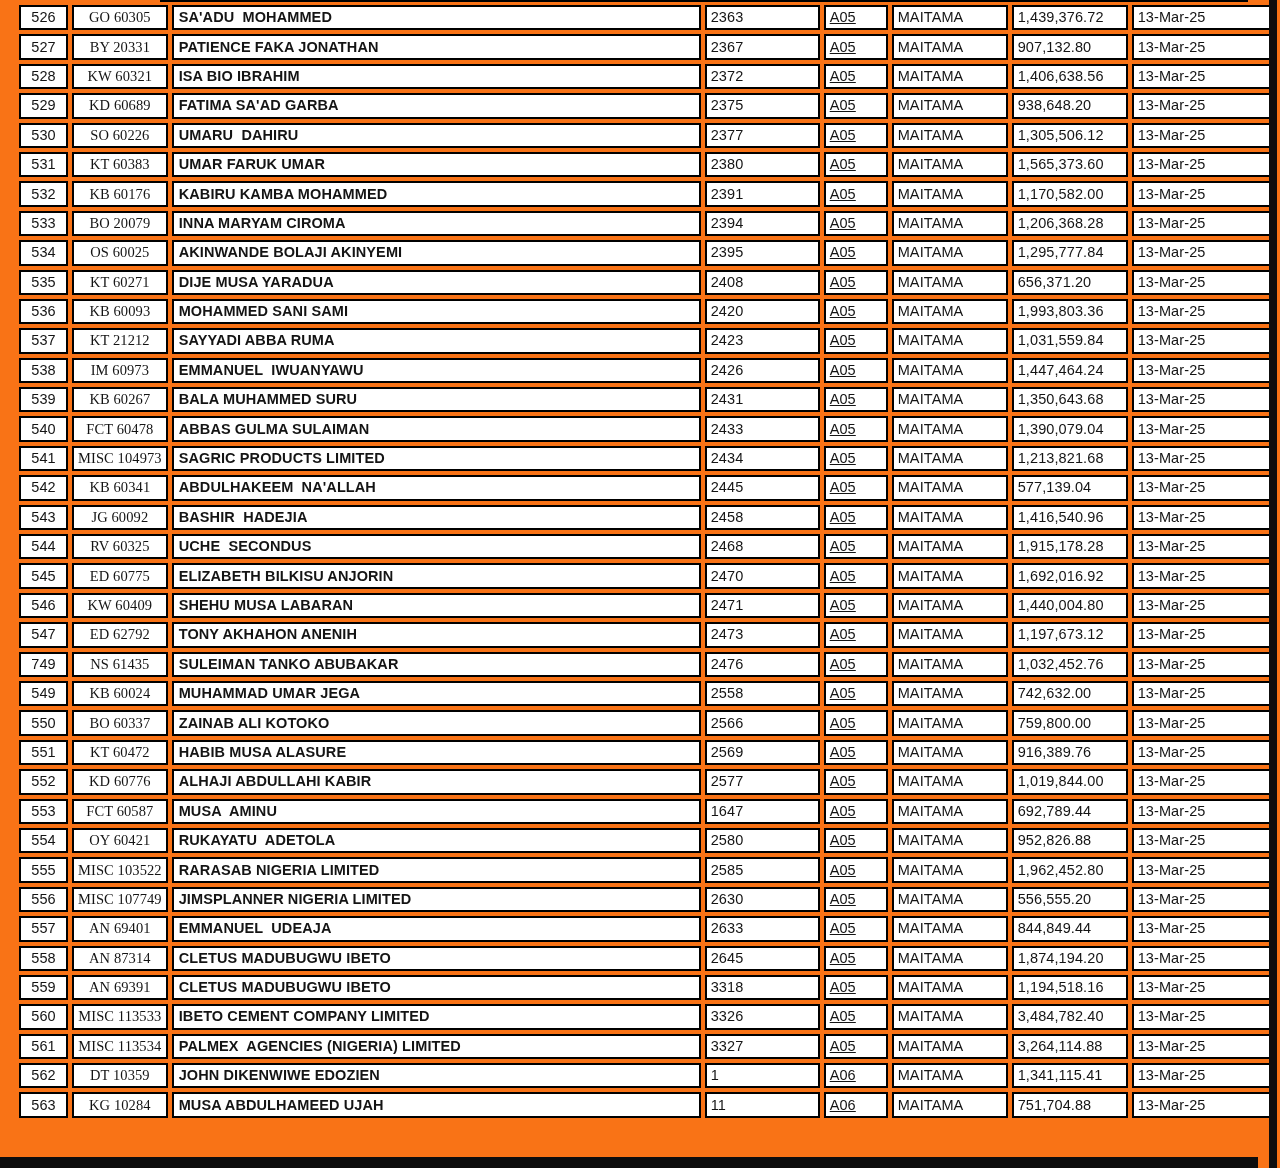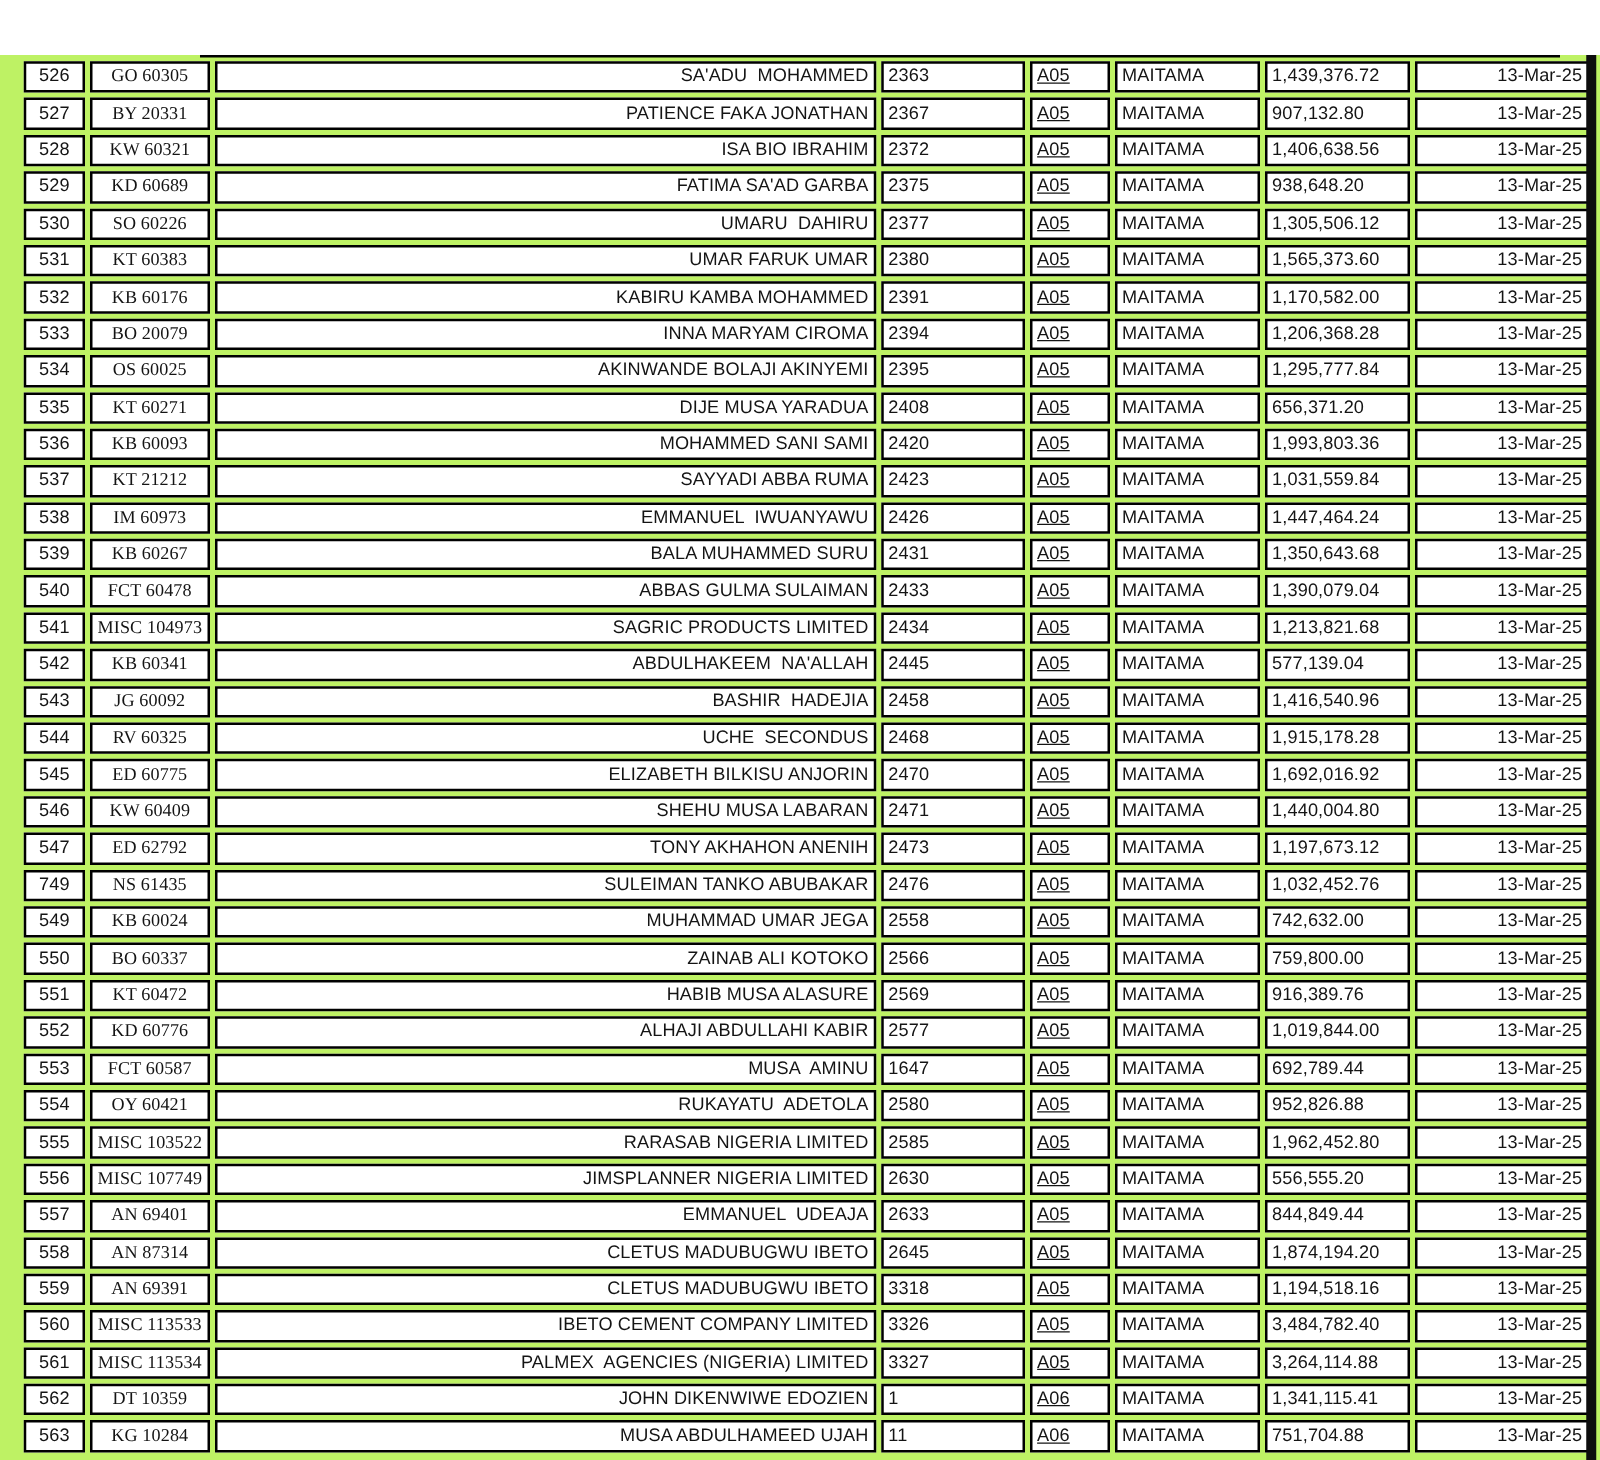--- a/index.html
+++ b/index.html
@@ -3,21 +3,21 @@
 <meta charset="utf-8">
 <style>
   html,body{margin:0;padding:0;}
   body{
     width:1280px;height:1168px;
     background:#ffffff;
     font-family:"Liberation Sans","DejaVu Sans",sans-serif;
     position:relative;overflow:hidden;
     color:#141414;
   }
-  .scan-page{position:absolute;inset:0;background:#bef264;margin-top:44px;}
+  .scan-page{position:absolute;inset:0;background:#f97316;}
 
   table.ledger{
     border-collapse:separate;
     border-spacing:4px 4px;
     position:absolute;
     left:15px;top:1px;
     table-layout:fixed;
   }
   td{
     border:2px solid #000;
@@ -25,29 +25,29 @@
     font-size:14.5px;
     line-height:21px;
     padding:0 4px;
     white-space:pre;
     overflow:hidden;
     background:#fff;
     letter-spacing:0.1px;
   }
   td.c-sn{width:37px;text-align:center;}
   td.c-id{width:77px;text-align:center;font-family:Liberation Serif, serif;}
-  td.c-name{width:516px;text-align:right;padding-left:5px;}
+  td.c-name{width:516px;text-align:left;padding-left:5px;font-weight:bold;}
   td.c-serial{width:103px;text-align:left;}
   td.c-code{width:52px;text-align:left;text-decoration:underline;}
   td.c-branch{width:104px;text-align:left;}
   td.c-amount{width:103px;text-align:left;padding-right:5px;position:relative;}
   td.c-amount::after{
     content:"";position:absolute;top:-2px;bottom:-2px;right:-5px;width:2px;background:#000;
   }
-  td.c-date{width:128px;text-align:right;padding-right:5px;}
+  td.c-date{width:128px;text-align:left;padding-right:5px;}
 
   .top-remnant{
     position:absolute;left:160px;top:0;width:1088px;height:2px;background:#000;
   }
   .bottom-bar{
     position:absolute;left:0;top:1157px;width:1258px;height:11px;background:#0d0d0d;
   }
   .right-bar{
     position:absolute;left:1269px;top:0;width:8px;height:1168px;background:#0d0d0d;
   }

